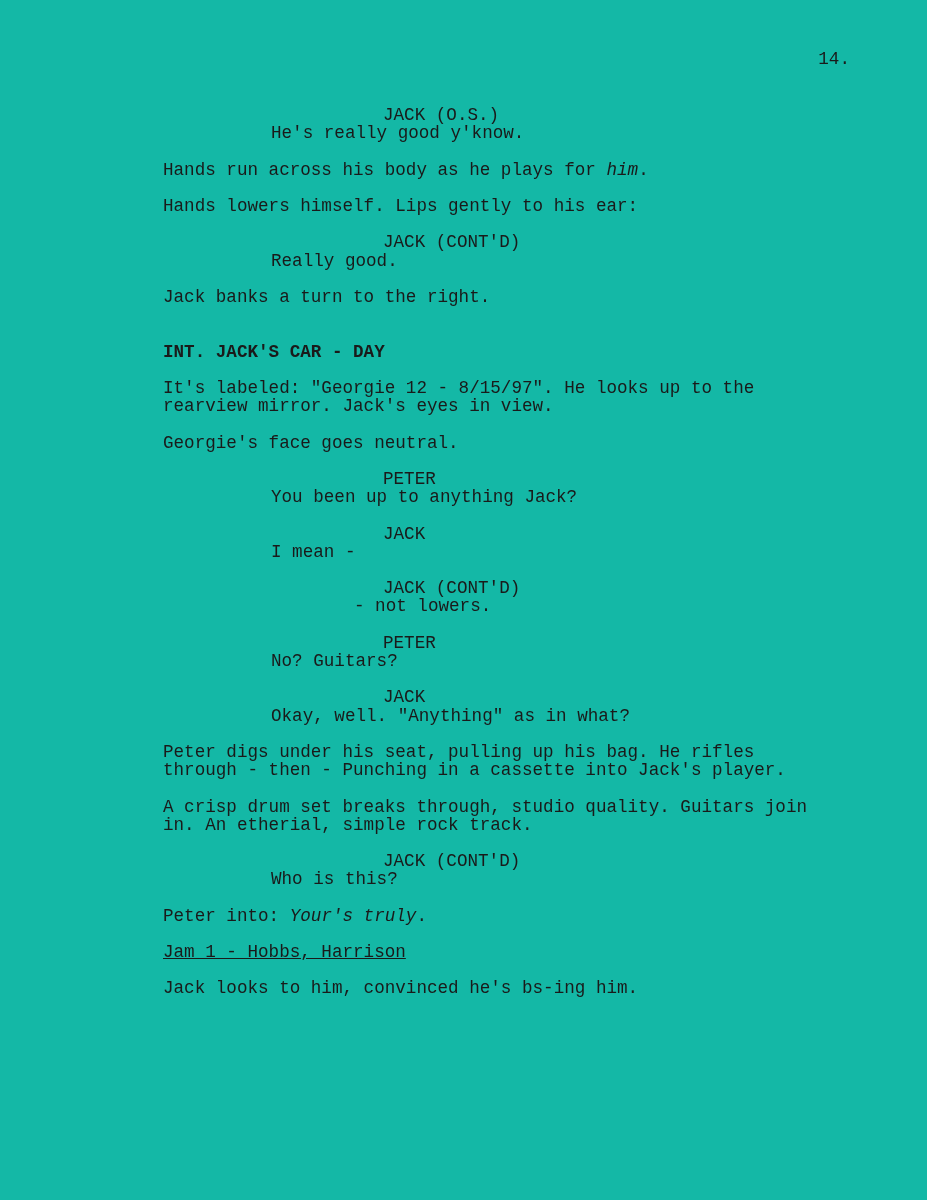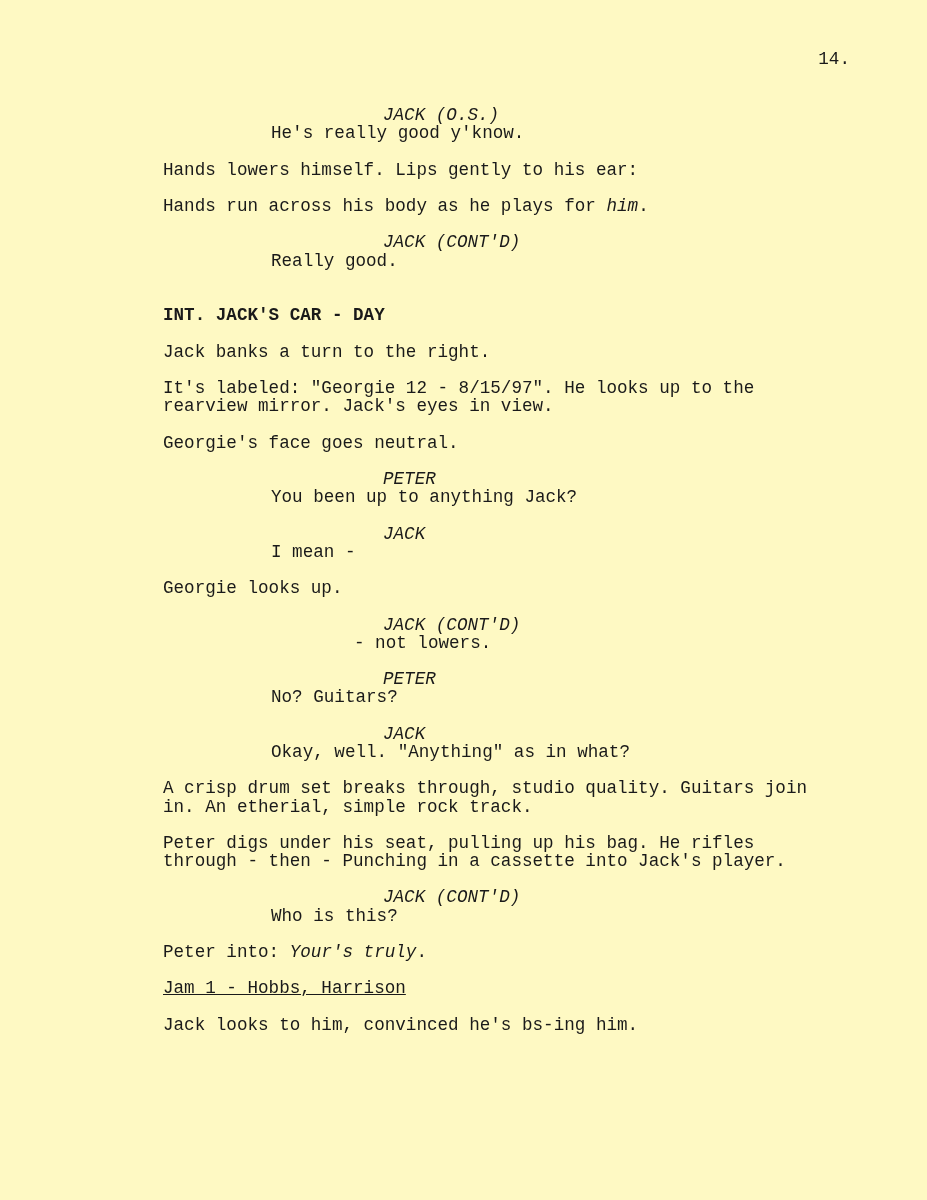--- a/index.html
+++ b/index.html
@@ -4,21 +4,21 @@
 <style>
   html, body {
     margin: 0;
     padding: 0;
     background: #ffffff;
   }
   .page {
     position: relative;
     width: 927px;
     height: 1200px;
-    background: #fef9c3;
+    background: #14b8a6;
     color: #1a1a1a;
     font-family: "Liberation Mono", "DejaVu Sans Mono", monospace;
     font-size: 17.6px;
     line-height: 18.2px;
     overflow: hidden;
   }
   .page-number {
     position: absolute;
     top: 50px;
     right: 77px;
@@ -36,21 +36,20 @@
   .action {
     width: 61ch;
   }
   .scene-heading {
     font-weight: bold;
     margin-top: 36.4px !important;
   }
   .dialogue-block { margin: 0; }
   .char-name {
     margin: 0 0 0 220px !important;
-    font-style: italic;
   }
   .dialogue {
     margin-left: 108px !important;
   }
   .dialogue.indent8 {
     padding-left: 83px;
   }
   .transition {
     text-align: left;
   }
@@ -66,68 +65,67 @@
 
   <div class="page-number">14.</div>
 
   <div class="content">
 
     <div class="dialogue-block">
       <p class="char-name">JACK (O.S.)</p>
       <p class="dialogue">He's really good y'know.</p>
     </div>
 
+    <p class="action"><span>Hands run across his body as he plays for </span><em>him</em><span>.</span></p>
+
     <p class="action">Hands lowers himself. Lips gently to his ear:</p>
-
-    <p class="action"><span>Hands run across his body as he plays for </span><em>him</em><span>.</span></p>
 
     <div class="dialogue-block">
       <p class="char-name">JACK (CONT'D)</p>
       <p class="dialogue">Really good.</p>
     </div>
 
+    <p class="action">Jack banks a turn to the right.</p>
+
     <p class="action scene-heading">INT. JACK'S CAR - DAY</p>
-
-    <p class="action">Jack banks a turn to the right.</p>
 
 
     <p class="action">It's labeled: "Georgie 12 - 8/15/97". He looks up to the rearview mirror. Jack's eyes in view.</p>
 
     <p class="action">Georgie's face goes neutral.</p>
 
     <div class="dialogue-block">
       <p class="char-name">PETER</p>
       <p class="dialogue">You been up to anything Jack?</p>
     </div>
 
     <div class="dialogue-block">
       <p class="char-name">JACK</p>
       <p class="dialogue">I mean -</p>
     </div>
 
-    <p class="action">Georgie looks up.</p>
 
     <div class="dialogue-block">
       <p class="char-name">JACK (CONT'D)</p>
       <p class="dialogue indent8">- not lowers.</p>
     </div>
 
     <div class="dialogue-block">
       <p class="char-name">PETER</p>
       <p class="dialogue">No? Guitars?</p>
     </div>
 
     <div class="dialogue-block">
       <p class="char-name">JACK</p>
       <p class="dialogue">Okay, well. "Anything" as in what?</p>
     </div>
 
+    <p class="action">Peter digs under his seat, pulling up his bag. He rifles through - then - Punching in a cassette into Jack's player.</p>
+
     <p class="action">A crisp drum set breaks through, studio quality. Guitars join in. An etherial, simple rock track.</p>
-
-    <p class="action">Peter digs under his seat, pulling up his bag. He rifles through - then - Punching in a cassette into Jack's player.</p>
 
     <div class="dialogue-block">
       <p class="char-name">JACK (CONT'D)</p>
       <p class="dialogue">Who is this?</p>
     </div>
 
     <p class="action"><span>Peter into: </span><em>Your's truly</em><span>.</span></p>
 
     <p class="transition"><span class="u">Jam 1 - Hobbs, Harrison</span></p>
 

